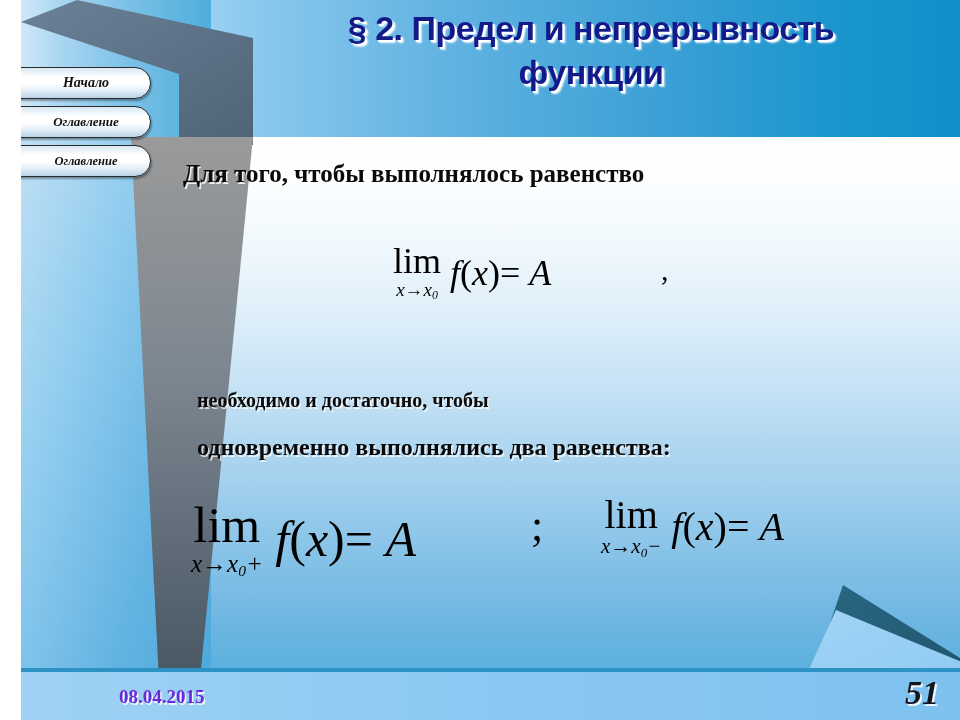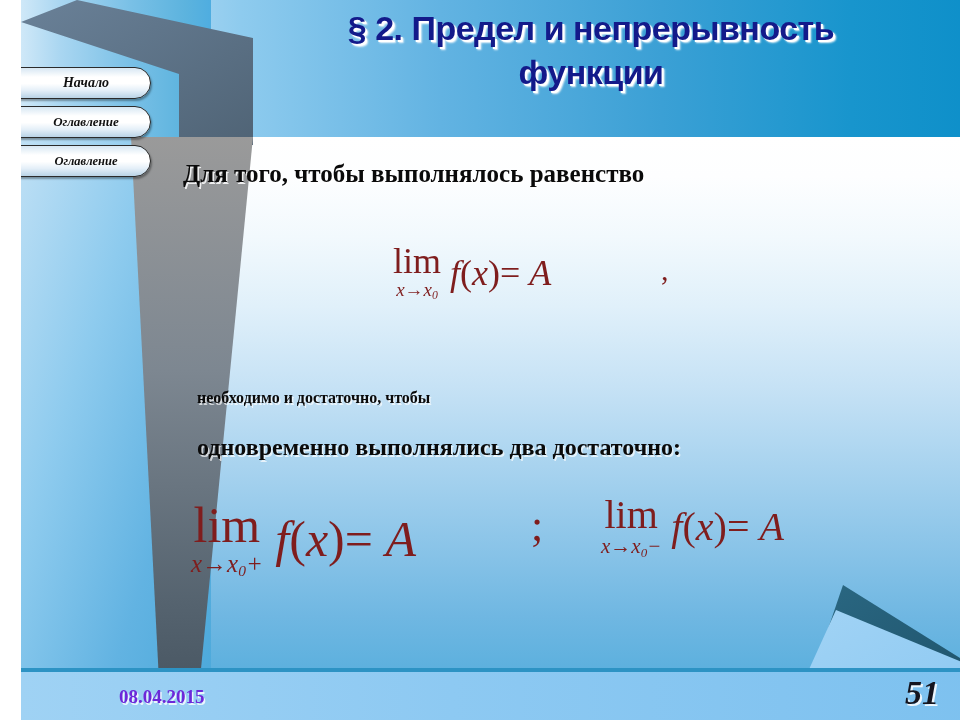--- a/index.html
+++ b/index.html
@@ -203,41 +203,41 @@
     color: #0a0a0a;
     text-shadow: 1.5px 1.5px 0 rgba(255,255,255,0.85);
     white-space: nowrap;
   }
 
   .mid-1 {
     position: absolute;
     left: 176px; top: 389px;
     font-family: "Liberation Serif", "DejaVu Serif", serif;
     font-weight: bold;
-    font-size: 16px;
+    font-size: 20px;
     color: #0a0a0a;
     text-shadow: 1.5px 1.5px 0 rgba(255,255,255,0.7);
     white-space: nowrap;
   }
   .mid-2 {
     position: absolute;
     left: 176px; top: 434px;
     font-family: "Liberation Serif", "DejaVu Serif", serif;
     font-weight: bold;
     font-size: 24px;
     color: #0a0a0a;
     text-shadow: 1.5px 1.5px 0 rgba(255,255,255,0.7);
     white-space: nowrap;
   }
 
   
   .formula {
     position: absolute;
     font-family: "Liberation Serif", "DejaVu Serif", serif;
-    color: #7f1d1d;
+    color: #000000;
     white-space: nowrap;
   }
   .lim-block {
     display: inline-block;
     text-align: center;
     vertical-align: middle;
     position: relative;
   }
   .lim-main { display: block; line-height: 1; }
   .lim-sub {
@@ -371,21 +371,21 @@
 
   <div class="formula" id="formula1">
     <span class="lim-block">
       <span class="lim-main">lim</span>
       <span class="lim-sub"><span>x</span><span>→</span><span>x</span><span class="sub0">0</span></span>
     </span><span class="fx">&nbsp;<span>f</span><span class="paren">(</span><span>x</span><span class="paren">)</span><span class="eq">=</span>&nbsp;<span>A</span></span>
     <span class="comma">,</span>
   </div>
 
   <div class="mid-1">необходимо и достаточно, чтобы</div>
-  <div class="mid-2">одновременно выполнялись два достаточно:</div>
+  <div class="mid-2">одновременно выполнялись два равенства:</div>
 
   <div class="formula" id="formula2">
     <span class="lim-block">
       <span class="lim-main">lim</span>
       <span class="lim-sub"><span>x</span><span>→</span><span>x</span><span class="sub0">0</span><span>+</span></span>
     </span><span class="fx">&nbsp;<span>f</span><span class="paren">(</span><span>x</span><span class="paren">)</span><span class="eq">=</span>&nbsp;<span>A</span></span>
     <span class="semicolon">;</span>
   </div>
 
   <div class="formula" id="formula3">

